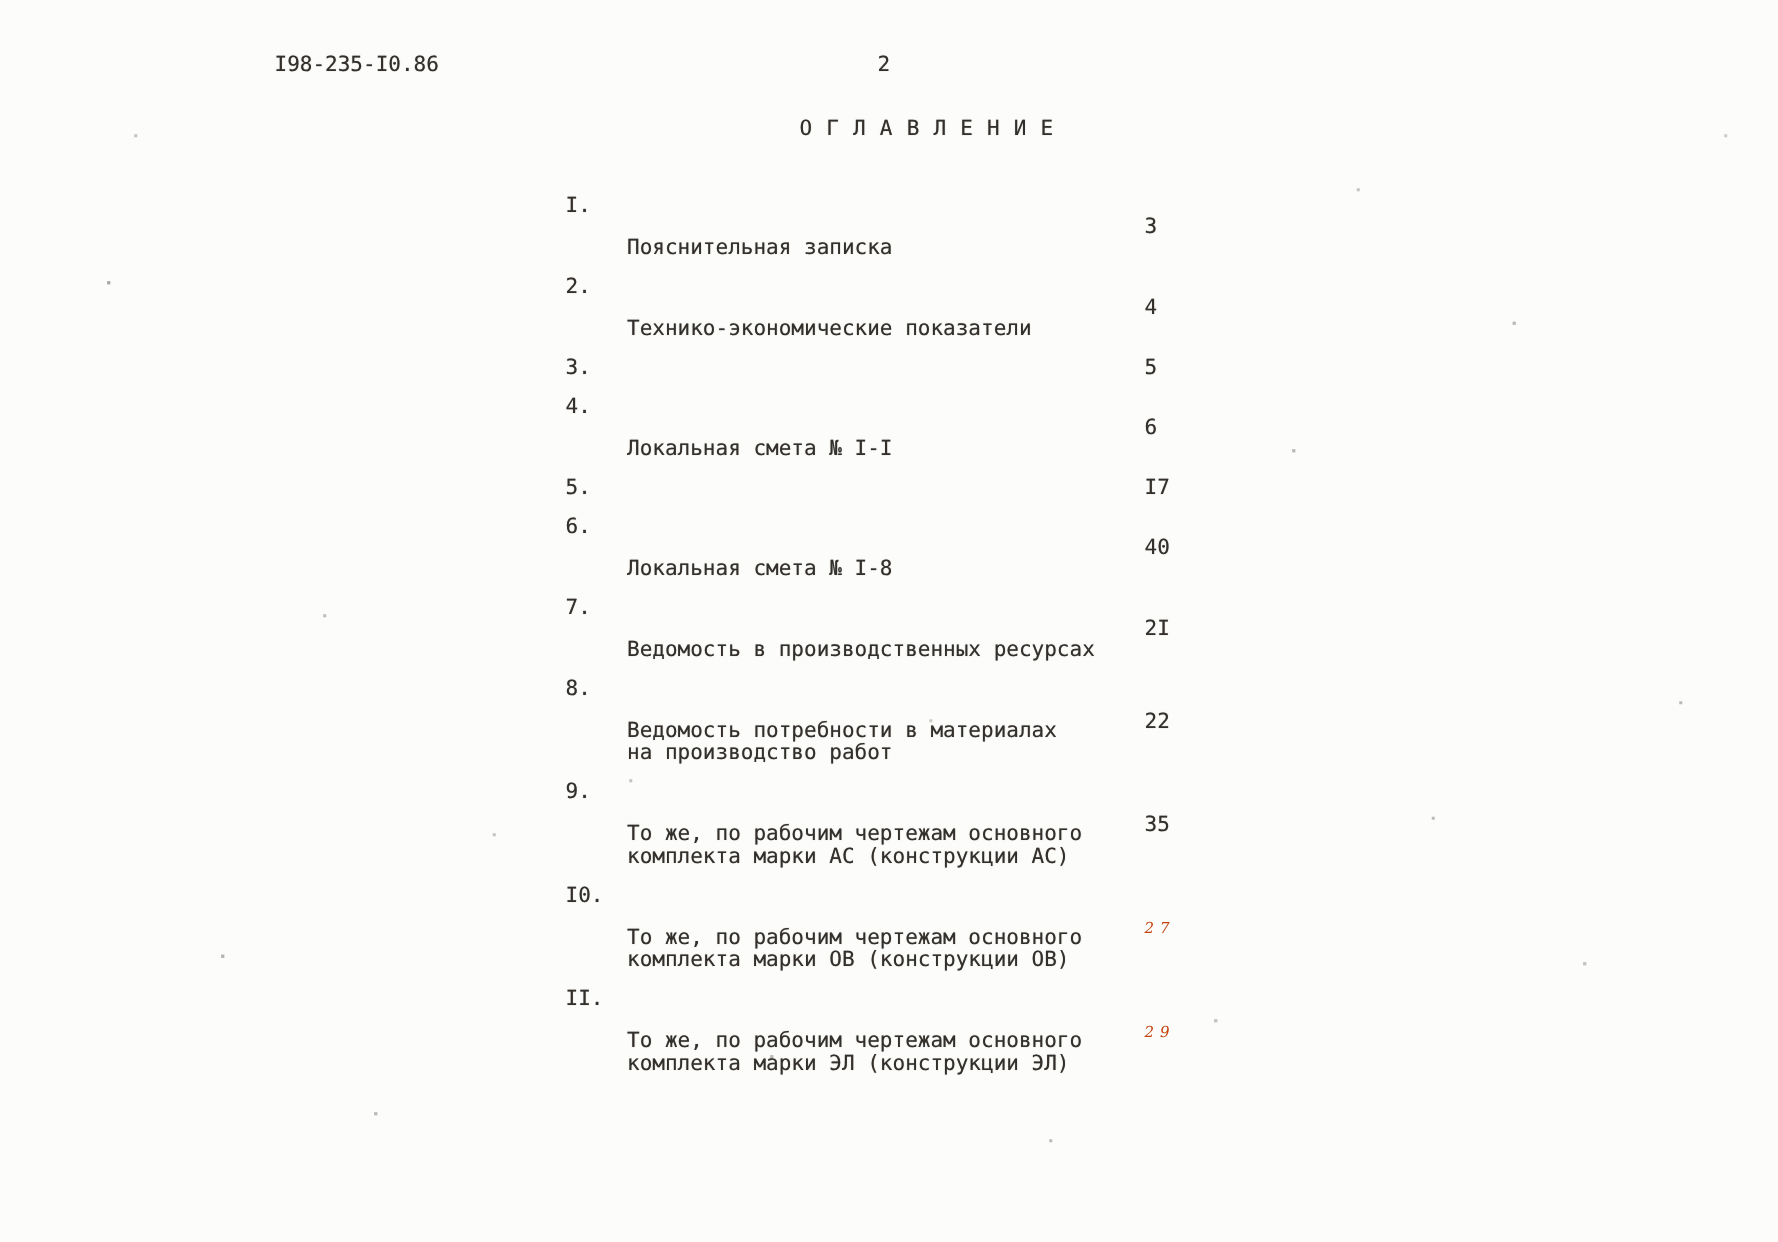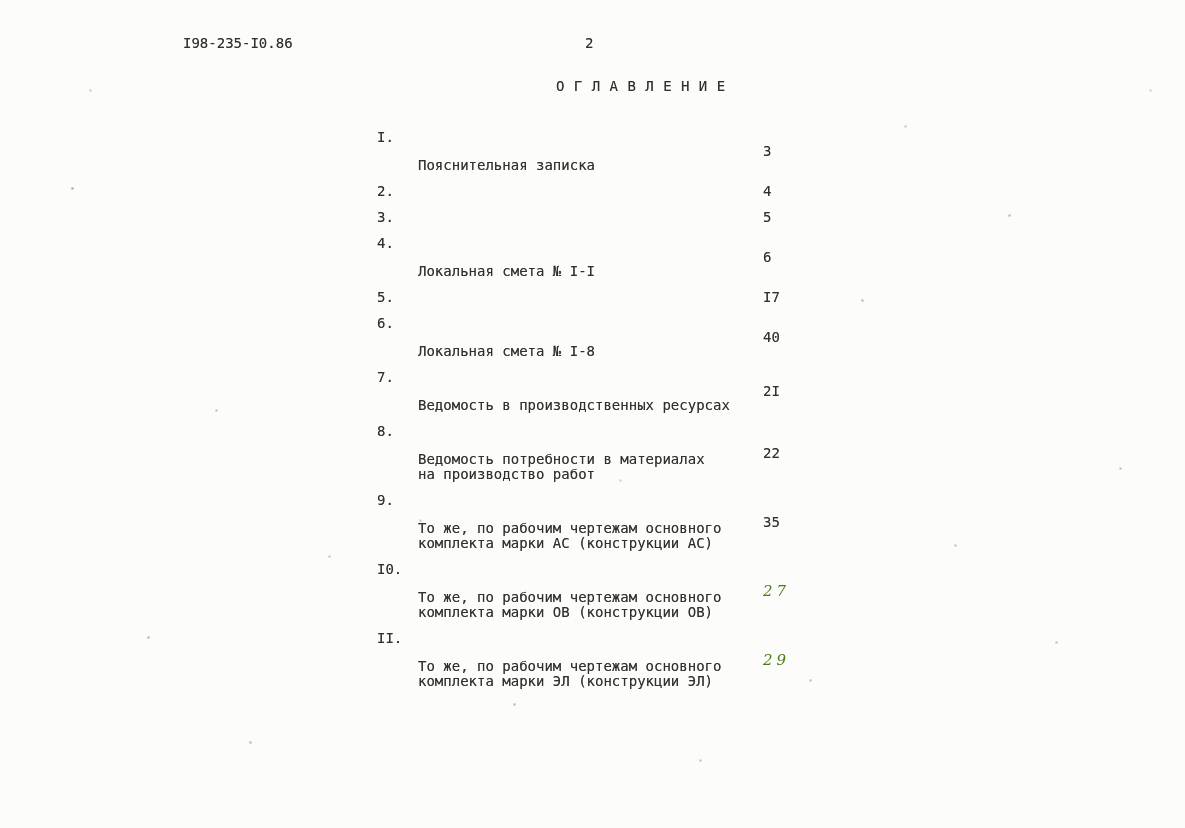--- a/index.html
+++ b/index.html
@@ -29,21 +29,21 @@
     left: 183px;
     top: 36px;
   }
   .sheet-number {
     position: absolute;
     left: 585px;
     top: 36px;
   }
   .toc-title {
     position: absolute;
-    left: 556px;
+    left: 533px;
     top: 79px;
     letter-spacing: 0.5px;
   }
   .toc-list {
     position: absolute;
     left: 377px;
     top: 130px;
     width: 412px;
   }
   .toc-row {
@@ -63,24 +63,24 @@
   }
   .toc-page {
     margin-left: auto;
     flex: 0 0 26px;
     width: 26px;
     text-align: left;
   }
   .handwritten {
     font-family: "DejaVu Serif", serif;
     font-style: italic;
-    font-size: 15px;
+    font-size: 10px;
     letter-spacing: 4px;
     text-shadow: none;
-    color: #4d7c0f;
+    color: #c2410c;
   }
   
   .speckles {
     position: absolute;
     top: 0; left: 0;
     width: 1px; height: 1px;
     background: transparent;
     box-shadow:
       72px 188px 0 0.6px rgba(90,88,84,0.5),
       216px 410px 0 0.5px rgba(90,88,84,0.4),
@@ -116,20 +116,21 @@
 
   <div class="toc-list">
   <div class="toc-row">
     <div class="typed toc-num">I.</div>
     <div class="typed toc-label">Пояснительная записка</div>
     <div class="typed toc-page">3</div>
   </div>
 
   <div class="toc-row">
     <div class="typed toc-num">2.</div>
+    <div class="typed toc-label">Технико-экономические показатели</div>
     <div class="typed toc-page">4</div>
   </div>
 
   <div class="toc-row">
     <div class="typed toc-num">3.</div>
     <div class="typed toc-page">5</div>
   </div>
 
   <div class="toc-row">
     <div class="typed toc-num">4.</div>

